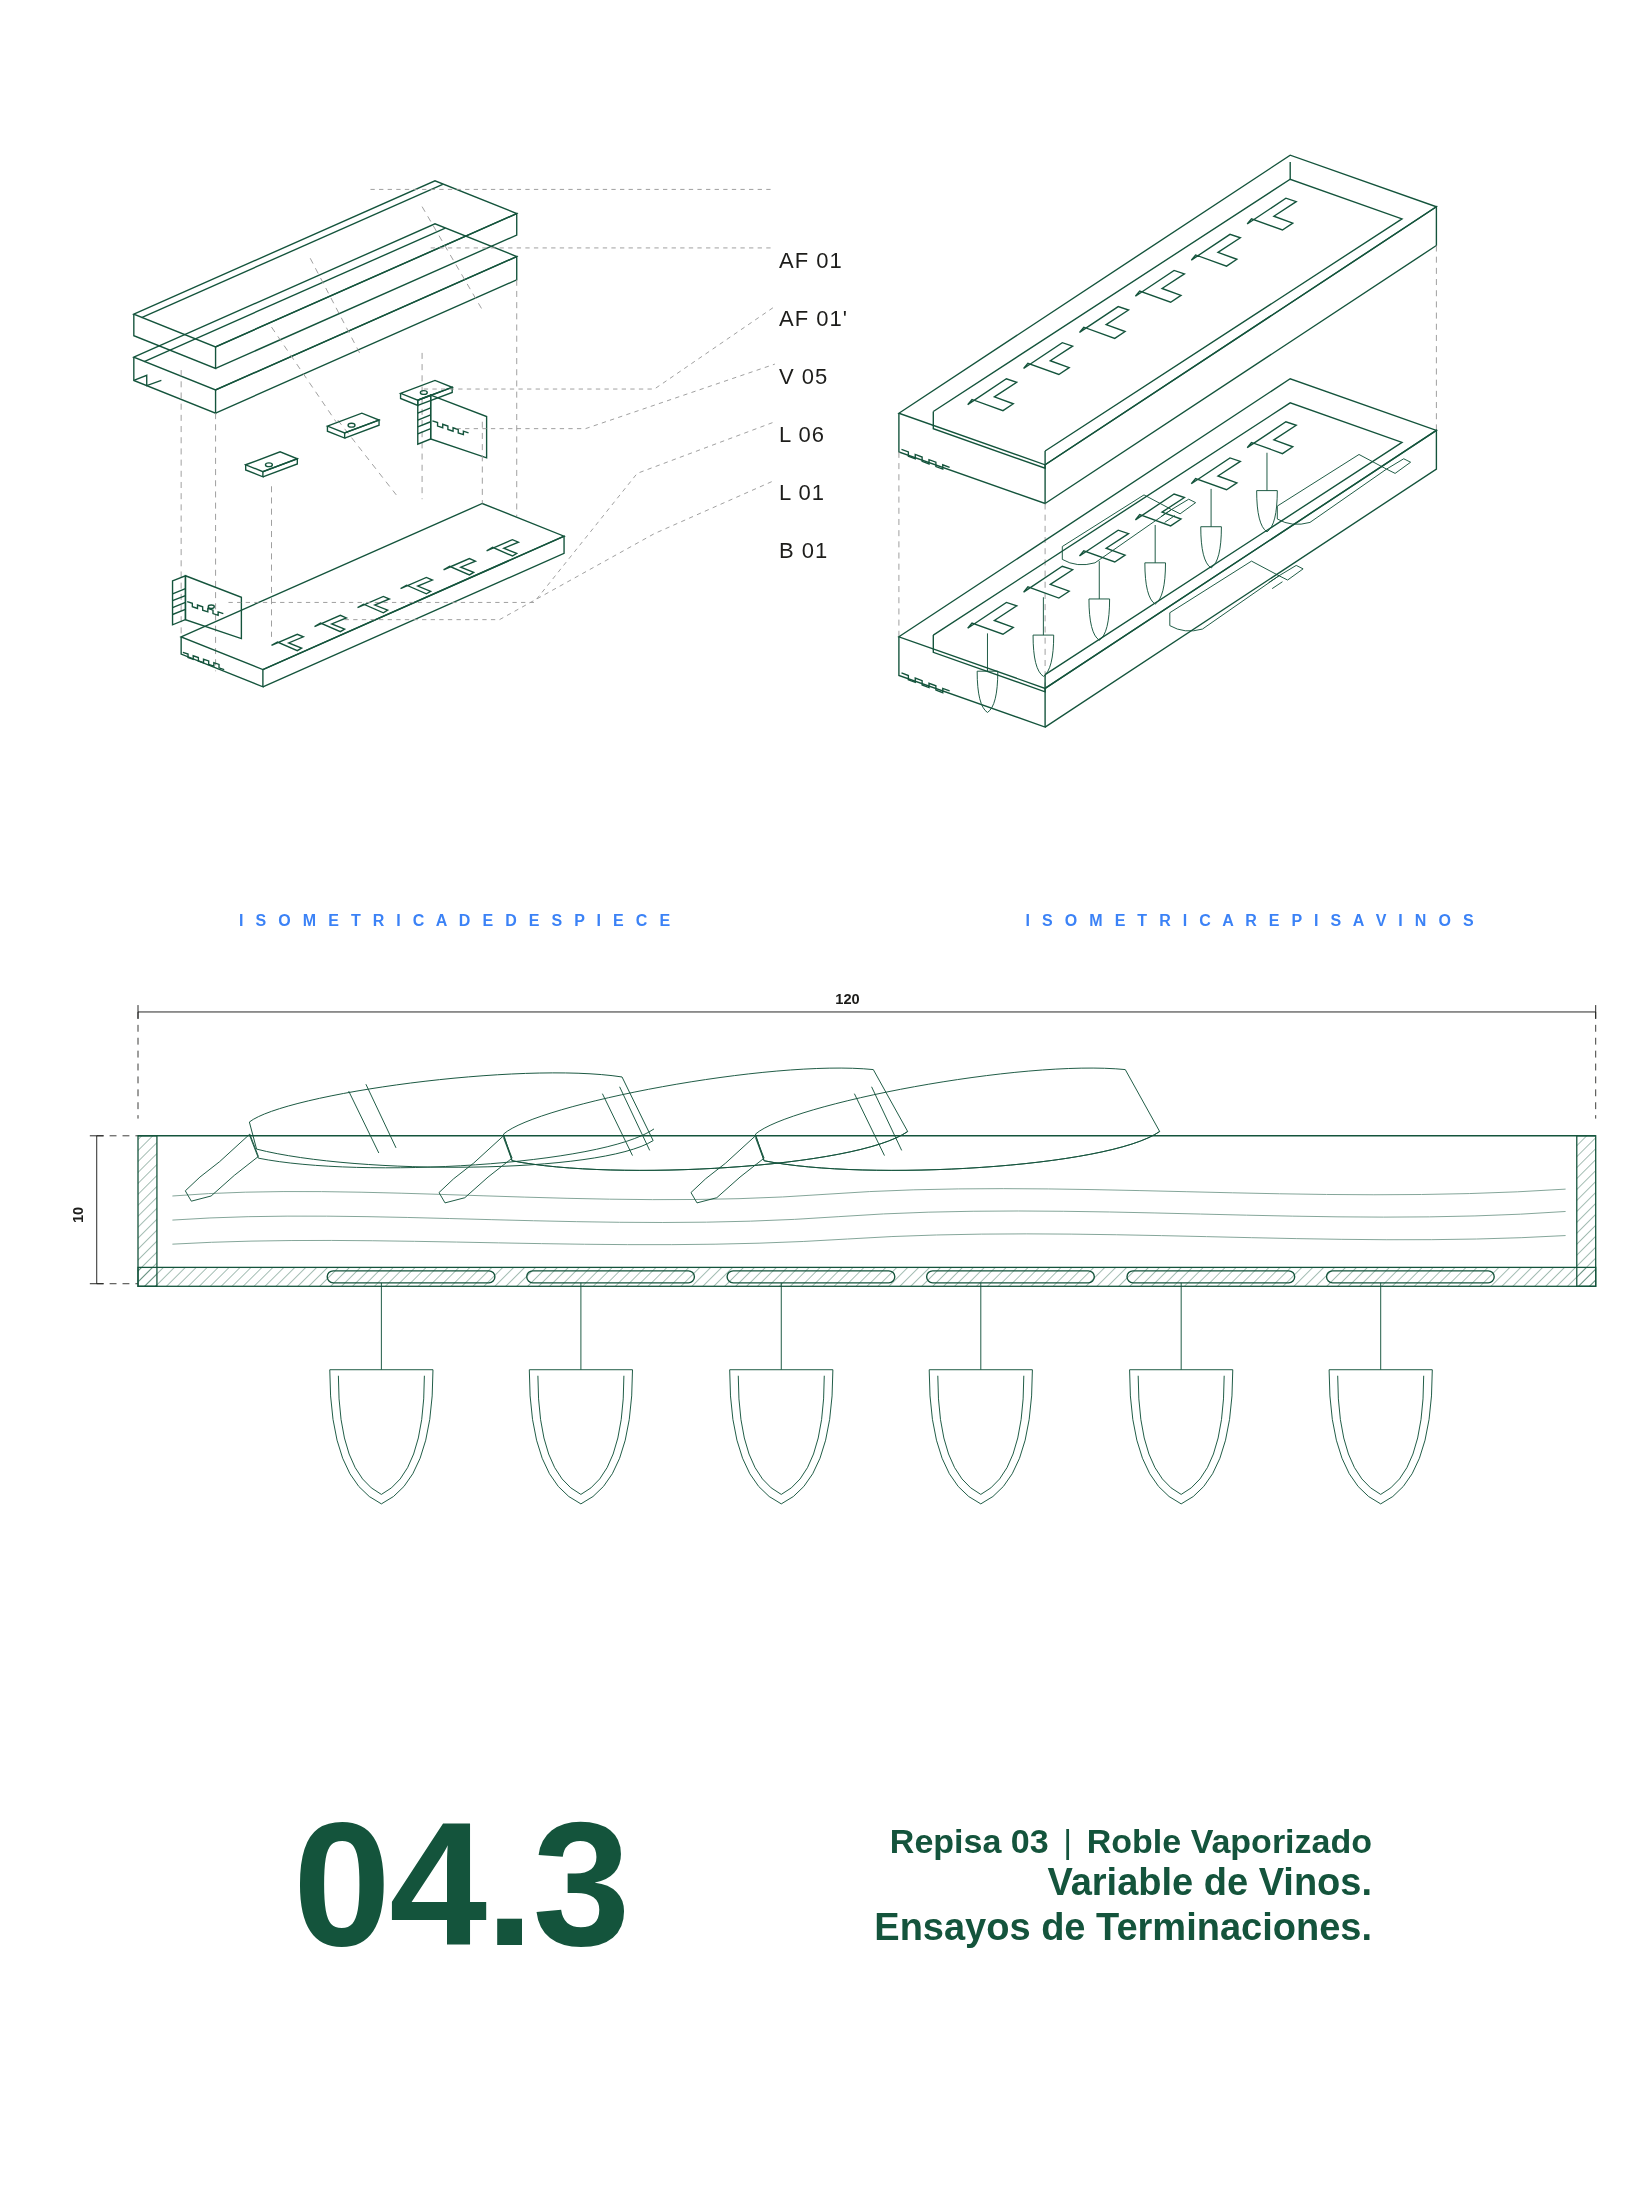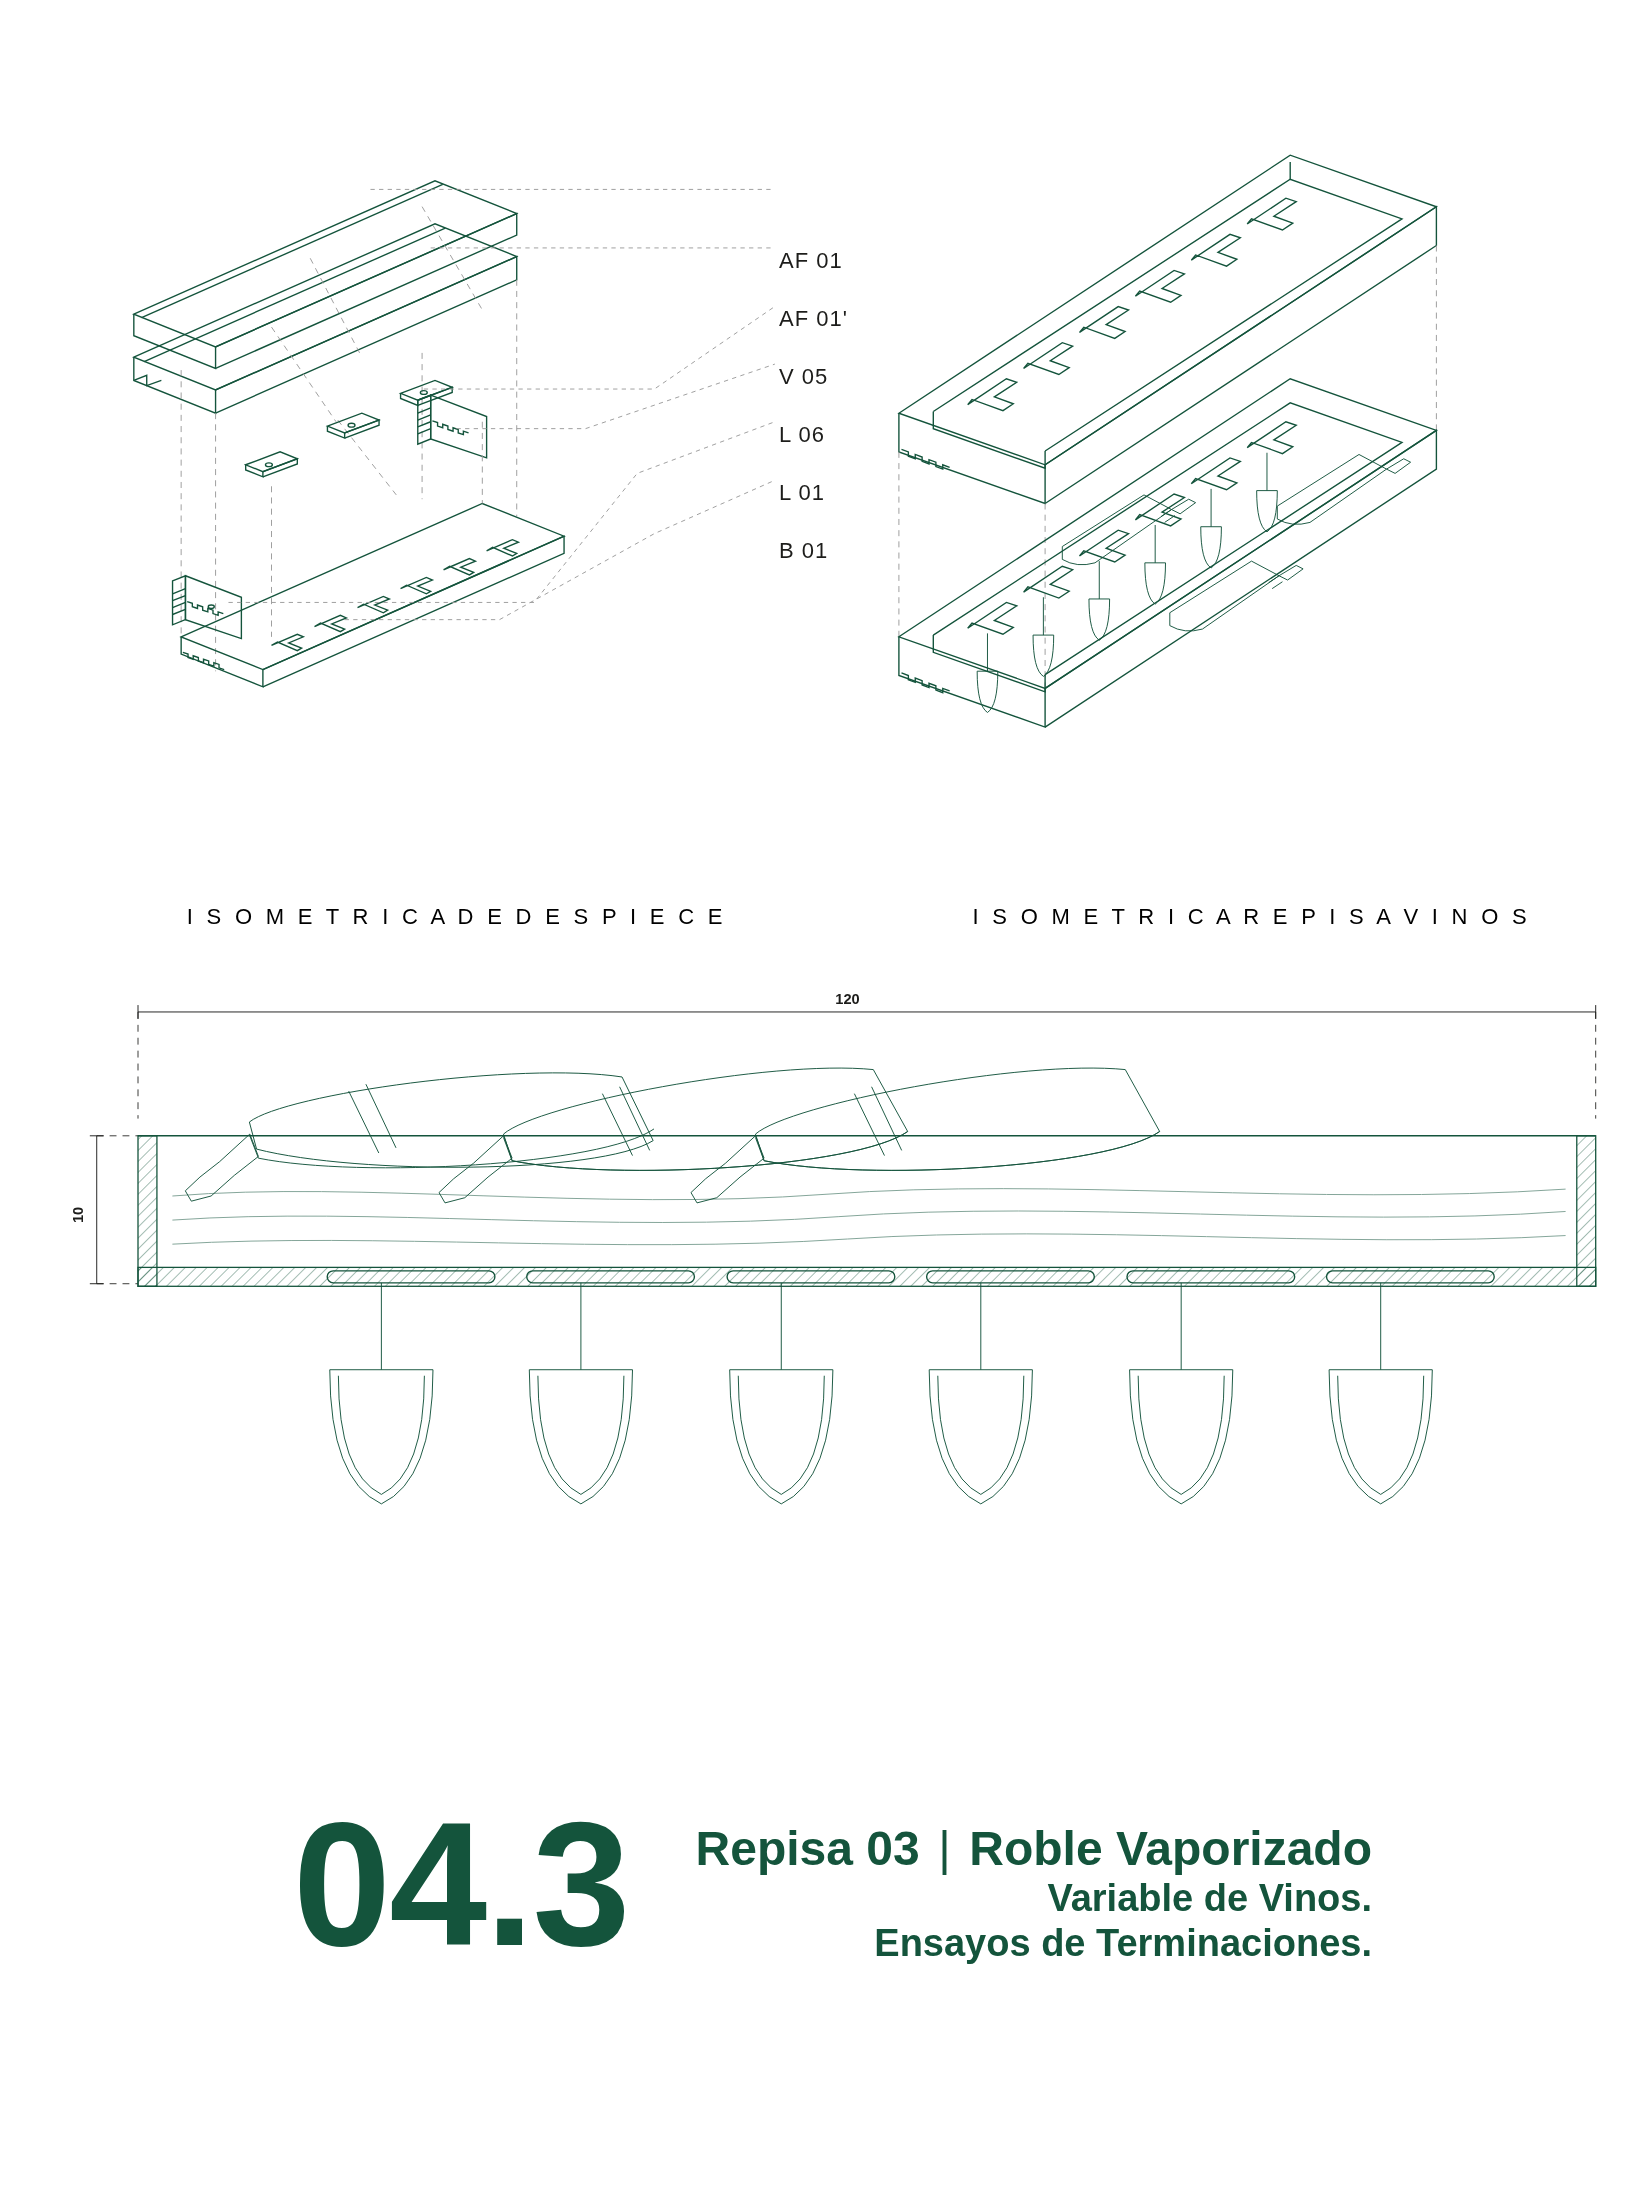--- a/index.html
+++ b/index.html
@@ -34,24 +34,24 @@
     height: 792px;
   }
   .iso-panel.left { left: 52px; width: 809px; }
   .iso-panel.right { left: 886px; width: 731px; }
 
   .iso-caption {
     position: absolute;
     bottom: 17px;
     width: 100%;
     text-align: center;
-    font-size: 22px;
+    font-size: 16px;
     letter-spacing: 3.8px;
-    color: #000000;
-    font-weight: 400;
+    color: #3b82f6;
+    font-weight: 700;
   }
 
   .legend {
     position: absolute;
     left: 779px;
     top: 95px;
     width: 138px;
   }
   .legend-item {
     height: 58px;
@@ -89,21 +89,21 @@
     letter-spacing: -1.7px;
   }
   .title-text {
     position: absolute;
     right: 280px;
     top: 50px;
     text-align: right;
     color: #14543c;
   }
   .title-line1 {
-    font-size: 48px;
+    font-size: 34px;
     font-weight: 700;
     line-height: 1.12;
     white-space: nowrap;
   }
   .title-line1 .sep {
     font-weight: 400;
     padding: 0 5.2px;
   }
   .title-line2,
   .title-line3 {

